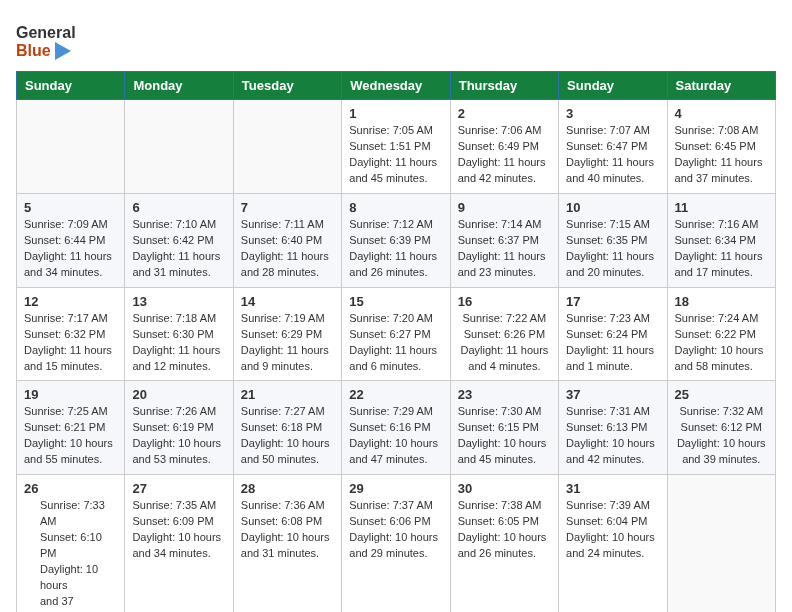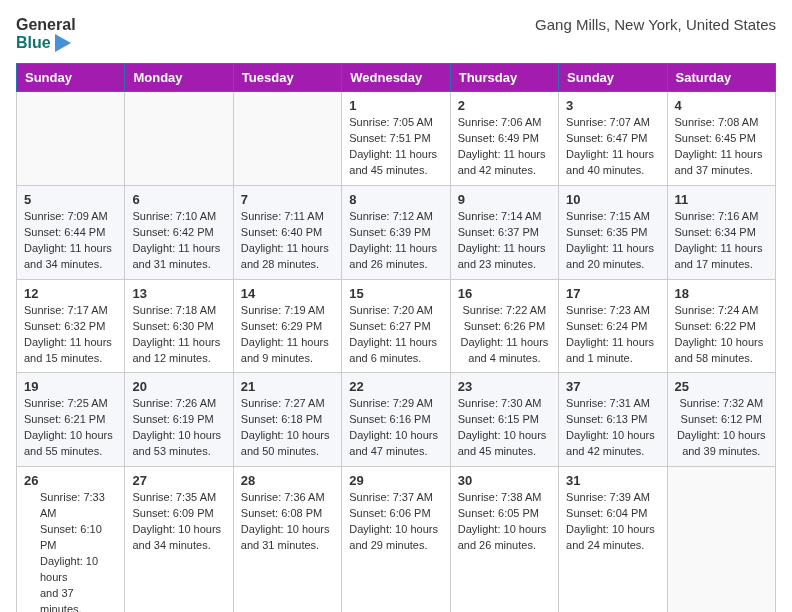--- a/index.html
+++ b/index.html
@@ -27,21 +27,21 @@
     .location {
       font-size: 15px;
       color: #444;
     }
     .calendar {
       width: 100%;
       border-collapse: collapse;
       border: 1px solid #bbb;
     }
     .calendar th {
-      background: #a21caf;
+      background: #15803d;
       color: #fff;
       font-size: 13px;
       font-weight: bold;
       text-align: left;
       padding: 6px 8px;
       border: 1px solid #2c6fad;
     }
     .calendar td {
       vertical-align: top;
       padding: 6px 7px;
@@ -71,30 +71,31 @@
     }
     
     .logo-container {
       display: flex;
       align-items: center;
     }
     .logo-words {
       display: flex;
       flex-direction: column;
       line-height: 1.1;
+      margin-top: 8px;
     }
     .logo-general {
       font-size: 16px;
       font-weight: bold;
       color: #333;
     }
     .logo-blue-word {
       font-size: 16px;
       font-weight: bold;
-      color: #0f766e;
+      color: #c2410c;
     }
     .logo-triangle {
       display: inline-block;
       width: 0;
       height: 0;
       border-top: 9px solid transparent;
       border-bottom: 9px solid transparent;
       border-left: 16px solid #4a90d9;
       margin-left: 4px;
       margin-bottom: -2px;
@@ -107,21 +108,20 @@
   <div class="logo-container">
     <div class="logo-words">
       <span class="logo-general">General</span>
       <span style="display:flex;align-items:center;">
         <span class="logo-blue-word">Blue</span>
         <span class="logo-triangle"></span>
       </span>
     </div>
   </div>
   <div class="title-block">
-    <div class="location">Gang Mills, New York, United States</div>
   </div>
 </div>
 
 <table class="calendar">
   <thead>
     <tr>
     <th>Sunday</th>
         <th>Monday</th>
         <th>Tuesday</th>
         <th>Wednesday</th>
@@ -131,21 +131,21 @@
       </tr>
   </thead>
   <tbody id="calendar-body">
   <tr>
         <td class="empty-cell"></td>
         <td class="empty-cell"></td>
         <td class="empty-cell"></td>
         <td>
           <span class="day-num">1</span>
           <div class="cell-text" style="white-space: pre-line;">Sunrise: 7:05 AM
-Sunset: 7:51 PM
+Sunset: 1:51 PM
 Daylight: 11 hours
 and 45 minutes.</div>
         </td>
         <td>
           <span class="day-num">2</span>
           <div class="cell-text" style="white-space: pre-line;">Sunrise: 7:06 AM
 Sunset: 6:49 PM
 Daylight: 11 hours
 and 42 minutes.</div>
         </td>

